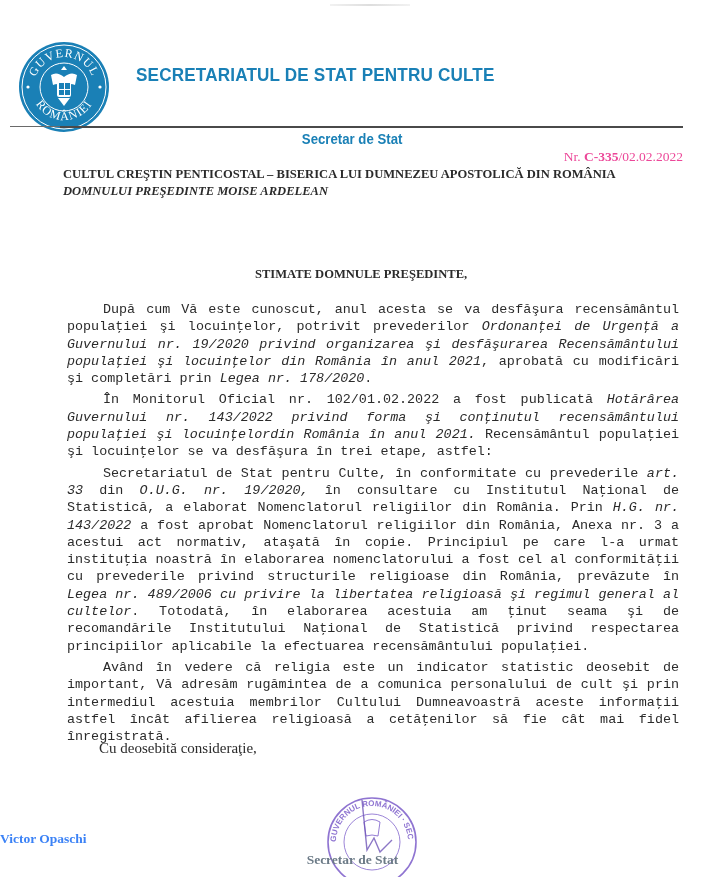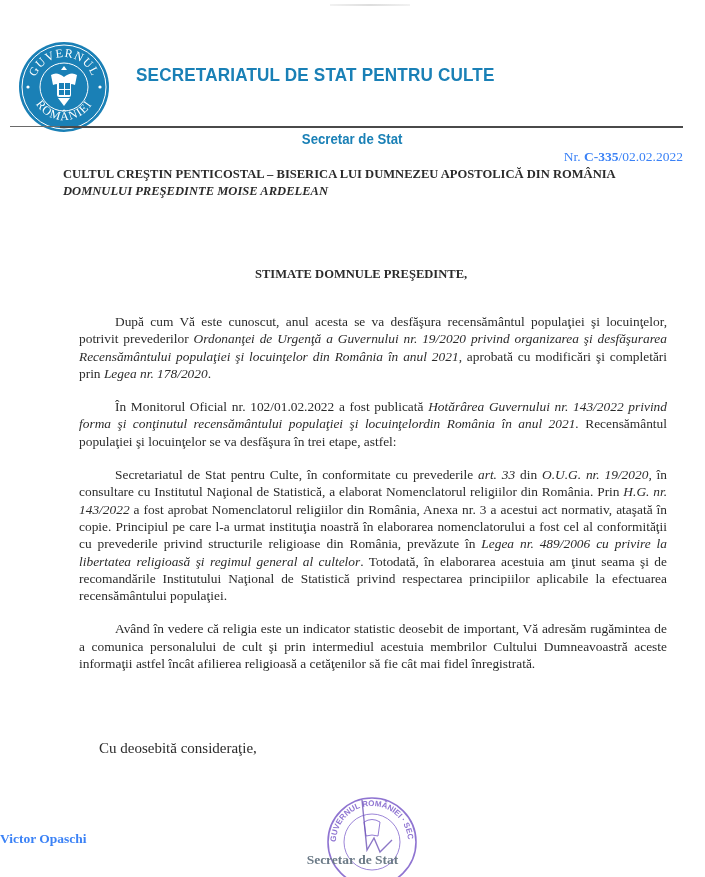--- a/index.html
+++ b/index.html
@@ -24,41 +24,41 @@
     }
     .rule-thin { left: 10px; top: 126px; width: 673px; height: 1px; background: #6a6a6a; }
     .rule-thick { left: 60px; top: 126px; width: 623px; height: 2px; background: #4a4a4a; }
     .subtitle {
       left: 0; width: 705px; top: 130px; text-align: center;
       font-family: "Liberation Sans", "DejaVu Sans", sans-serif;
       font-weight: bold; font-size: 15px; color: #1a80b6;
     }
     .subtitle span { display: inline-block; transform: scaleX(0.88); }
     .ref-no {
-      right: 22px; top: 149px; font-size: 13.5px; color: #3b82f6; white-space: nowrap;
+      right: 22px; top: 149px; font-size: 13.5px; color: #ec4899; white-space: nowrap;
     }
     .ref-no b { font-weight: bold; }
     .recipient {
       left: 63px; top: 166px; font-size: 13.5px; font-weight: bold; white-space: nowrap;
       transform: scaleX(0.93); transform-origin: left center;
     }
     .recipient-sub {
       left: 63px; top: 183px; font-size: 13.5px; font-weight: bold; font-style: italic; white-space: nowrap;
       transform: scaleX(0.93); transform-origin: left center;
     }
     .salutation {
       left: 0; width: 705px; top: 266px; text-align: center;
       font-size: 13.5px; font-weight: bold; padding-left: 9px;
     }
     .salutation span { display: inline-block; transform: scaleX(0.93); }
     .body-text {
       left: 63px; top: 297px; width: 620px;
       font-size: 13.4px; line-height: 17.3px; text-align: justify;
     }
-    .body-text p { margin: 16px; text-indent: 36px; }
+    .body-text p { margin: 4px; text-indent: 36px; font-family: Liberation Mono, monospace; }
     .body-text i { font-style: italic; }
     .body-text b { font-weight: bold; }
     .closing { left: 99px; top: 740px; font-size: 15px; }
     .stamp { left: 322px; top: 790px; width: 100px; height: 100px; }
     .sign-name {
       left: 0; width: 705px; top: 831px; 
       font-size: 13.5px; font-weight: bold; color: #3b82f6;
     }
     .sign-role {
       left: 0; width: 705px; top: 852px; text-align: center;

